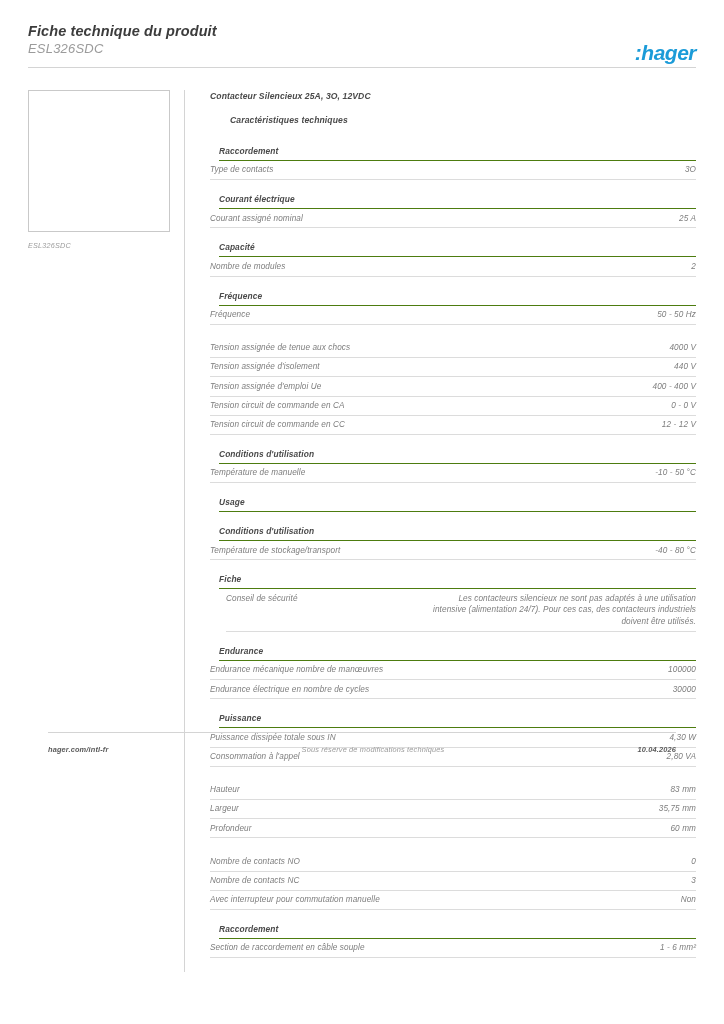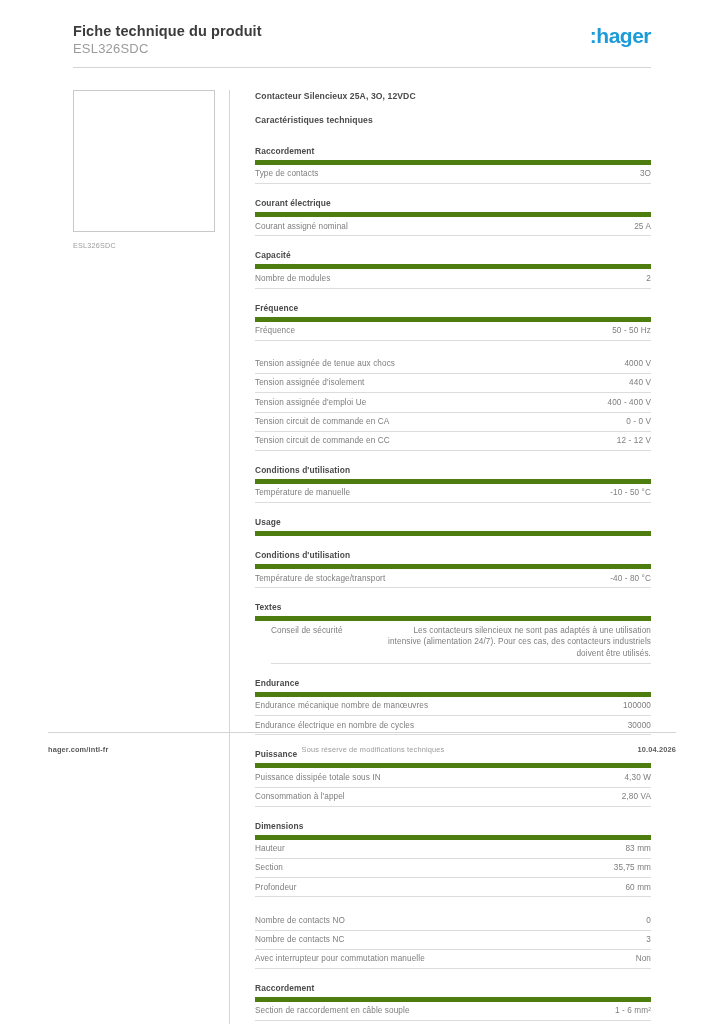--- a/index.html
+++ b/index.html
@@ -16,21 +16,22 @@
     color: #4a4a4a;
     -webkit-font-smoothing: antialiased;
     position: relative;
     overflow: hidden;
   }
 
   .page {
     position: relative;
     width: 724px;
     height: 768px;
-    padding: 0 73px;
+    padding: 0 28px;
+    font-style: italic;
   }
 
   
   .header {
     display: flex;
     justify-content: space-between;
     align-items: flex-start;
     padding-top: 22px;
     height: 46px;
   }
@@ -48,20 +49,21 @@
     line-height: 1.3;
     letter-spacing: 0.2px;
   }
   .brand-logo {
     font-size: 21px;
     font-weight: bold;
     color: #1b9bd8;
     letter-spacing: -0.5px;
     line-height: 1;
     padding-top: 3px;
+    margin-top: 17px;
   }
 
   .header-rule {
     height: 1px;
     background: #d4d4d4;
     margin-top: 21px;
   }
 
   
   .content {
@@ -112,31 +114,33 @@
     letter-spacing: 0.1px;
     margin-bottom: 14px;
   }
 
   .specs-heading {
     font-size: 8.6px;
     font-weight: bold;
     color: #4a4a4a;
     letter-spacing: 0.1px;
     margin-bottom: 21px;
+    margin-left: 20px;
   }
 
   .spec-group { margin-bottom: 14px; }
 
   .group-title {
     font-size: 8.4px;
     font-weight: bold;
     color: #4a4a4a;
     letter-spacing: 0.1px;
     padding-bottom: 4px;
-    border-bottom: 5px solid #4d7c0f;
+    border-bottom: 1px solid #4d7c0f;
+    margin-left: 9px;
   }
 
   .spec-row {
     display: flex;
     justify-content: space-between;
     align-items: flex-start;
     gap: 2px;
     font-size: 8.2px;
     color: #7d7d7d;
     letter-spacing: 0.1px;
@@ -270,21 +274,21 @@
             <div class="group-title">Usage</div>
           </div>
           <div class="spec-group">
             <div class="group-title">Conditions d'utilisation</div>
             <div class="spec-row">
               <div class="spec-label">Température de stockage/transport</div>
               <div class="spec-value">-40 - 80 °C</div>
             </div>
           </div>
           <div class="spec-group">
-            <div class="group-title">Textes</div>
+            <div class="group-title">Fiche</div>
             <div class="spec-row multiline">
               <div class="spec-label">Conseil de sécurité</div>
               <div class="spec-value">Les contacteurs silencieux ne sont pas adaptés à une utilisation intensive (alimentation 24/7). Pour ces cas, des contacteurs industriels doivent être utilisés.</div>
             </div>
           </div>
           <div class="spec-group">
             <div class="group-title">Endurance</div>
             <div class="spec-row">
               <div class="spec-label">Endurance mécanique nombre de manœuvres</div>
               <div class="spec-value">100000</div>
@@ -299,27 +303,26 @@
             <div class="spec-row">
               <div class="spec-label">Puissance dissipée totale sous IN</div>
               <div class="spec-value">4,30 W</div>
             </div>
             <div class="spec-row">
               <div class="spec-label">Consommation à l'appel</div>
               <div class="spec-value">2,80 VA</div>
             </div>
           </div>
           <div class="spec-group">
-            <div class="group-title">Dimensions</div>
             <div class="spec-row">
               <div class="spec-label">Hauteur</div>
               <div class="spec-value">83 mm</div>
             </div>
             <div class="spec-row">
-              <div class="spec-label">Section</div>
+              <div class="spec-label">Largeur</div>
               <div class="spec-value">35,75 mm</div>
             </div>
             <div class="spec-row">
               <div class="spec-label">Profondeur</div>
               <div class="spec-value">60 mm</div>
             </div>
           </div>
           <div class="spec-group">
             <div class="spec-row">
               <div class="spec-label">Nombre de contacts NO</div>

